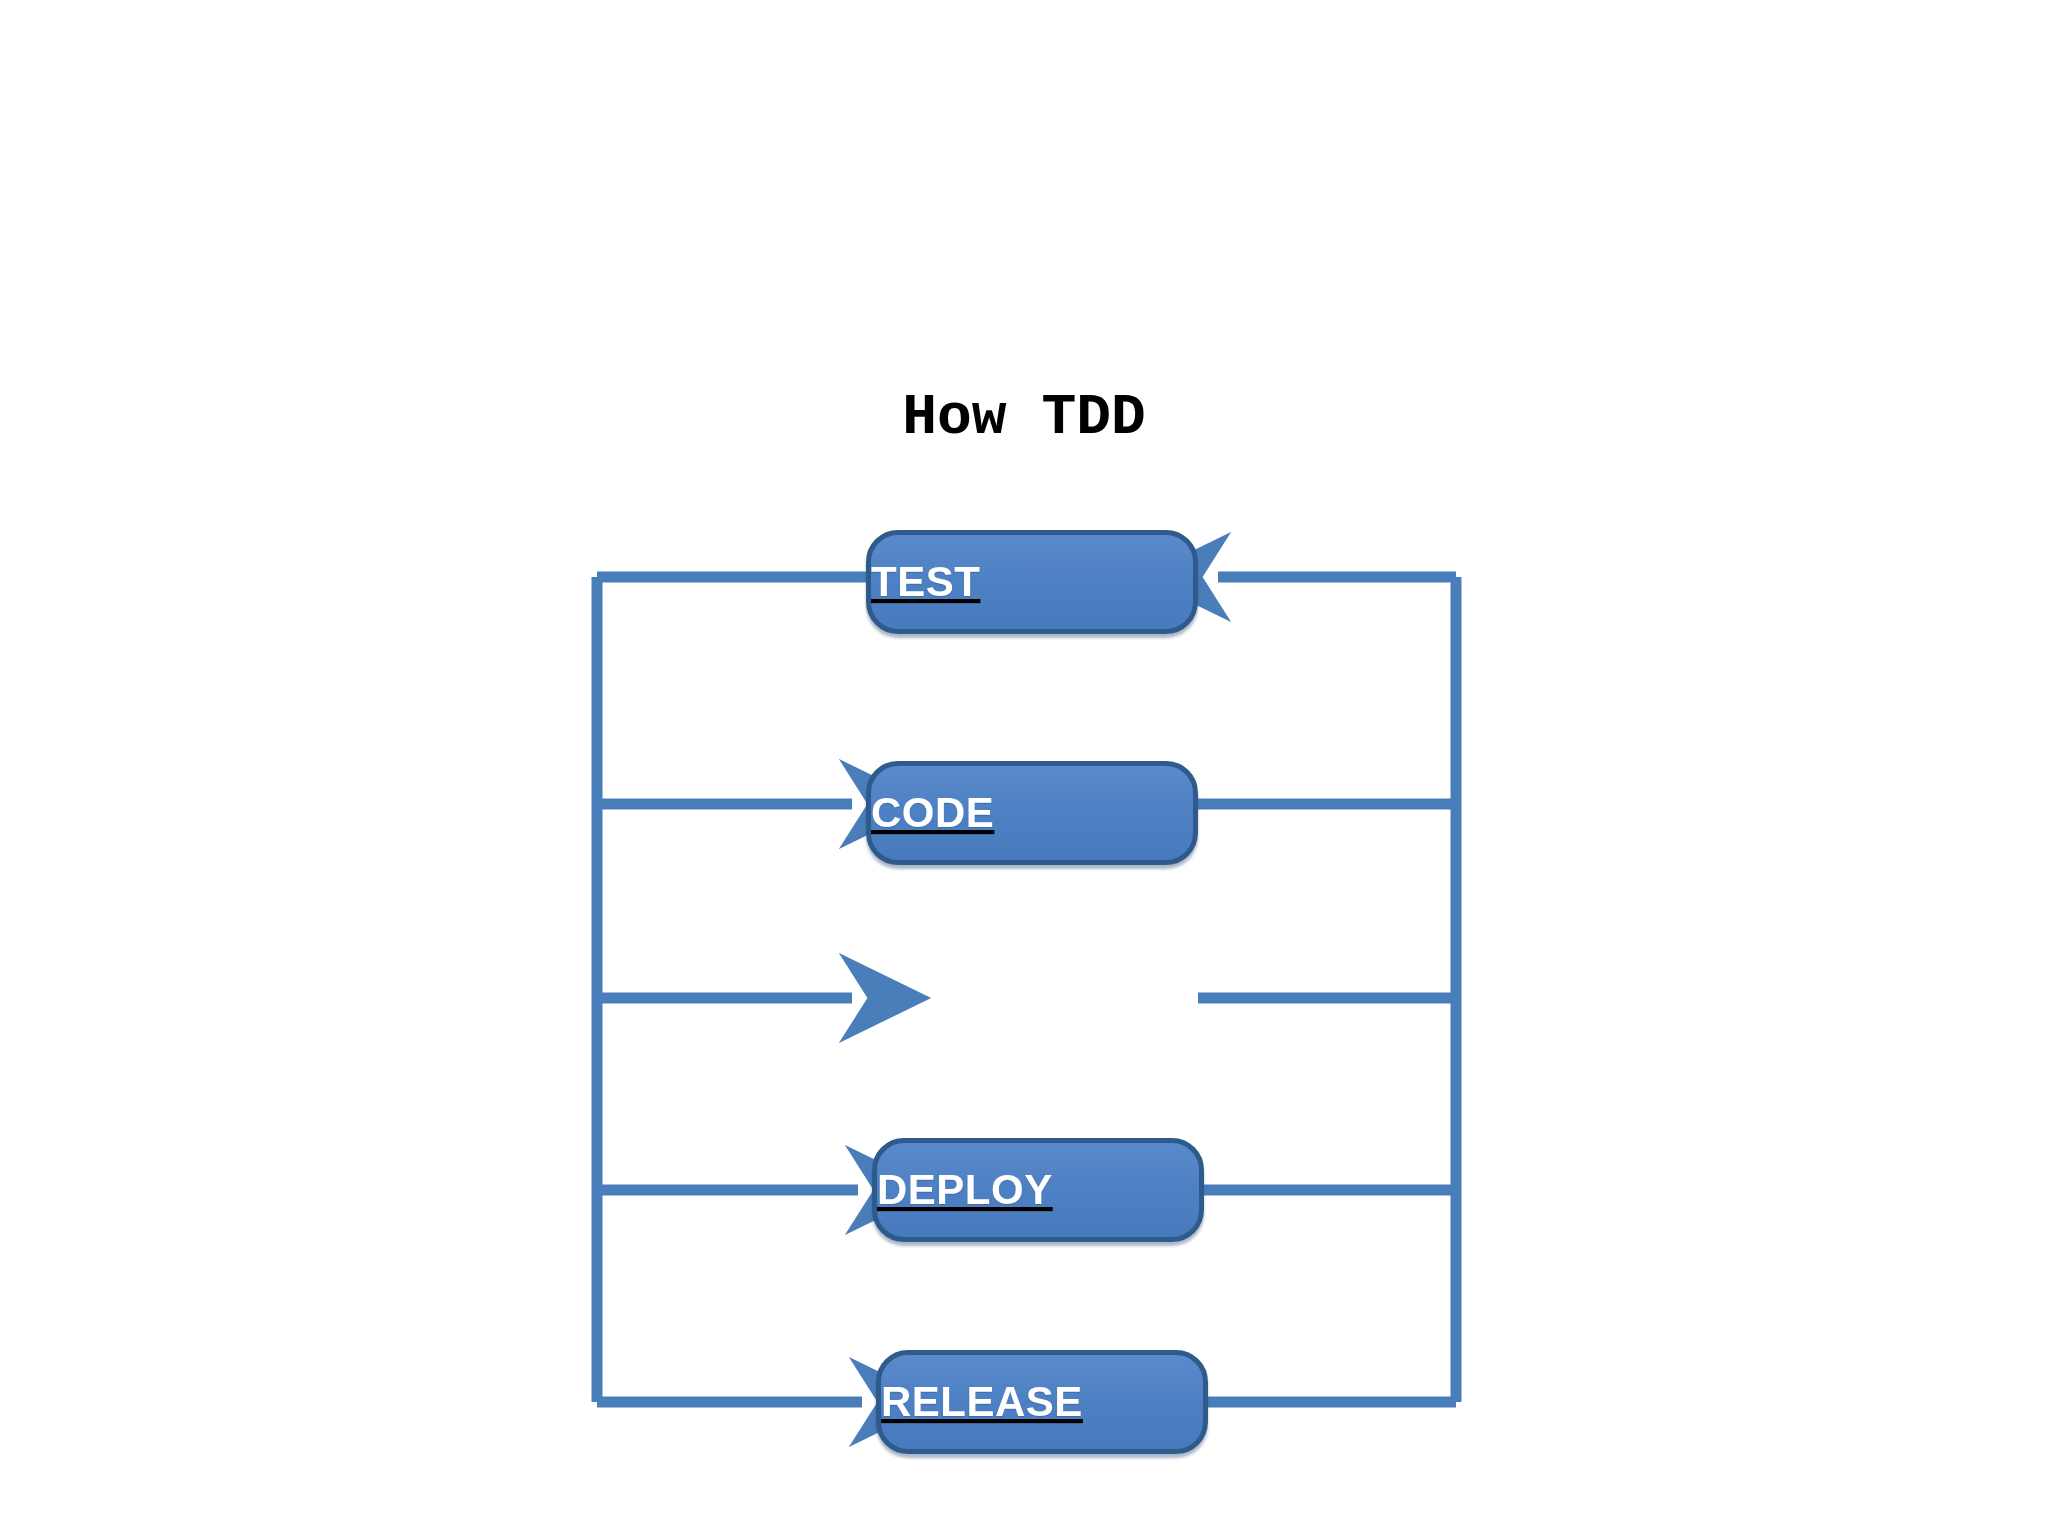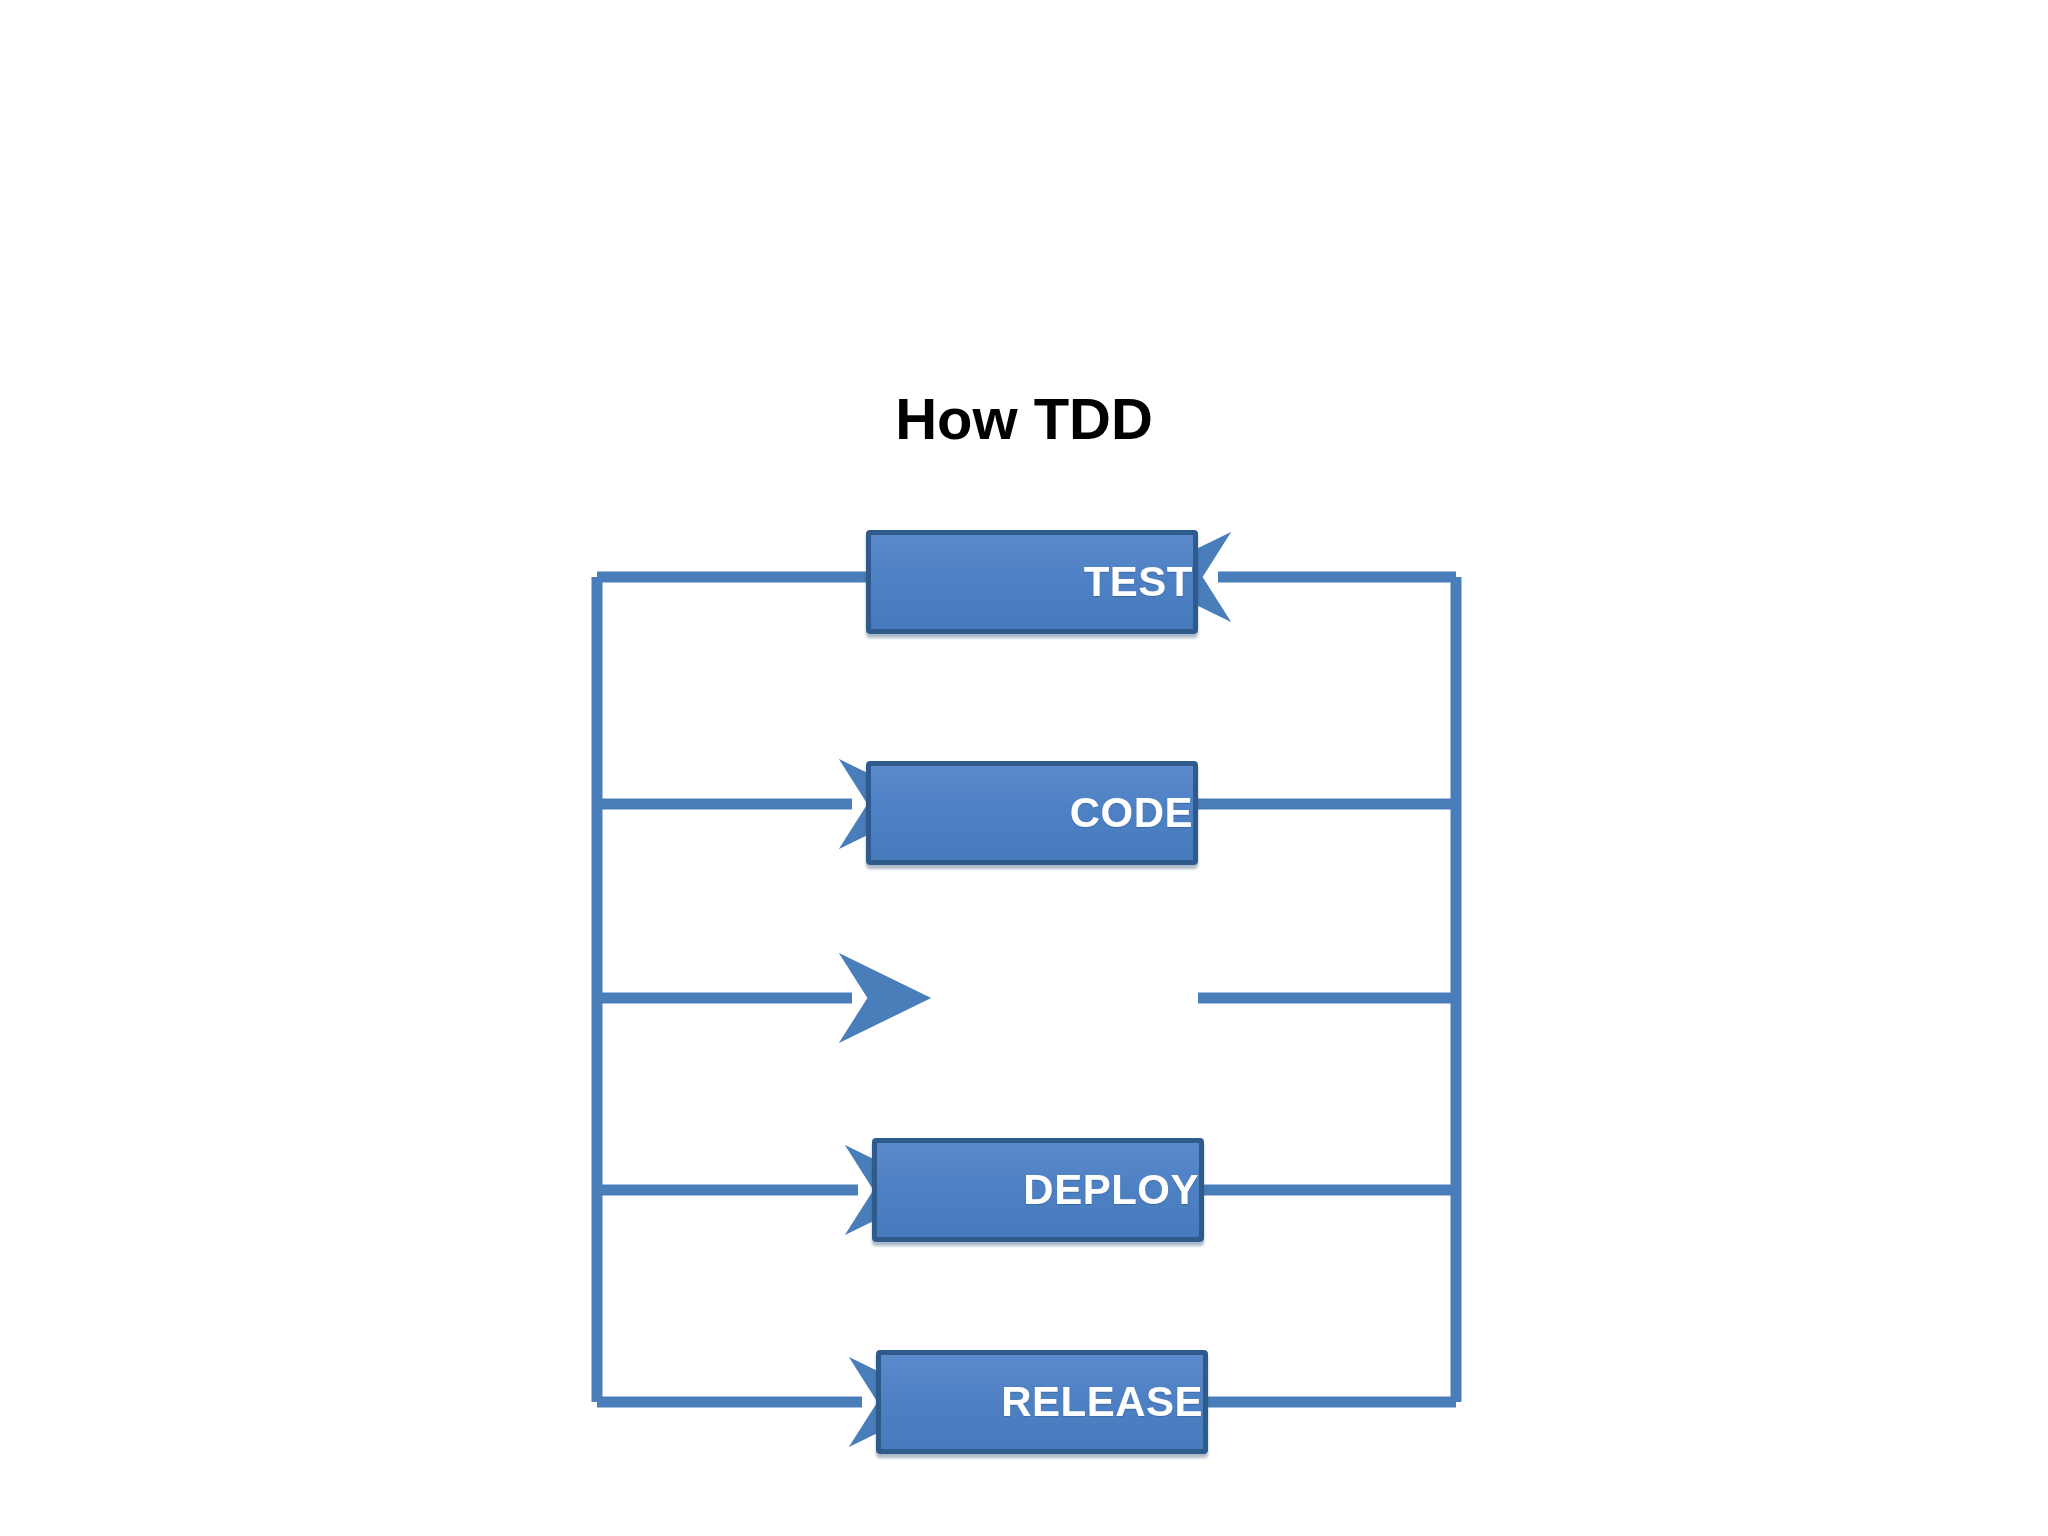--- a/index.html
+++ b/index.html
@@ -34,21 +34,21 @@
     white-space: nowrap;
   }
 
   
   #slide-subtitle {
     position: absolute;
     left: 0;
     top: 385px;
     width: 2048px;
     text-align: center;
-    font-family: Liberation Sans, sans-serif;
+    font-family: Liberation Mono, monospace;
     font-size: 58px;
     font-weight: 700;
     color: #000000;
     white-space: nowrap;
   }
 
   
   #diagram {
     position: absolute;
     left: 0;
@@ -63,25 +63,26 @@
   }
 
   
   .proc-box {
     position: absolute;
     box-sizing: border-box;
     width: 332px;
     height: 104px;
     background: linear-gradient(180deg, #5a8acb 0%, #4e81c4 45%, #477bbd 100%);
     border: 5px solid #2f5b8c;
-    border-radius: 4px;
+    border-radius: 32px;
     box-shadow: 0 4px 3px rgba(40,70,110,0.38);
     display: flex;
     align-items: center;
-    justify-content: flex-end;
+    justify-content: flex-start;
+    text-decoration: underline;
   }
   .proc-label {
     font-family: "Liberation Sans", sans-serif;
     font-weight: 700;
     font-size: 42px;
     color: #ffffff;
     letter-spacing: 0.5px;
     white-space: nowrap;
     text-shadow: 0 1px 1px rgba(20,45,80,0.25);
   }

